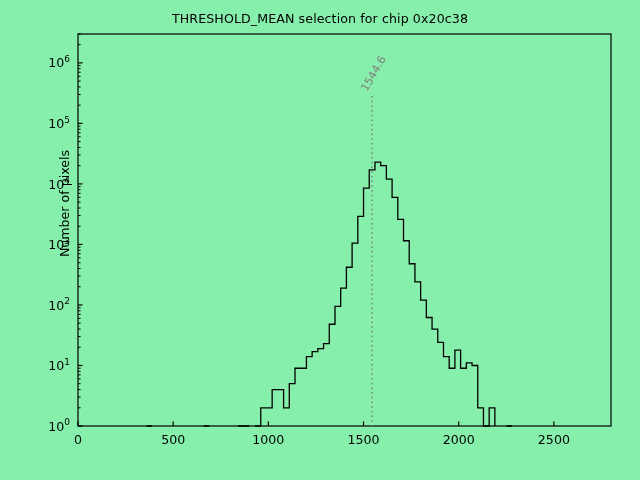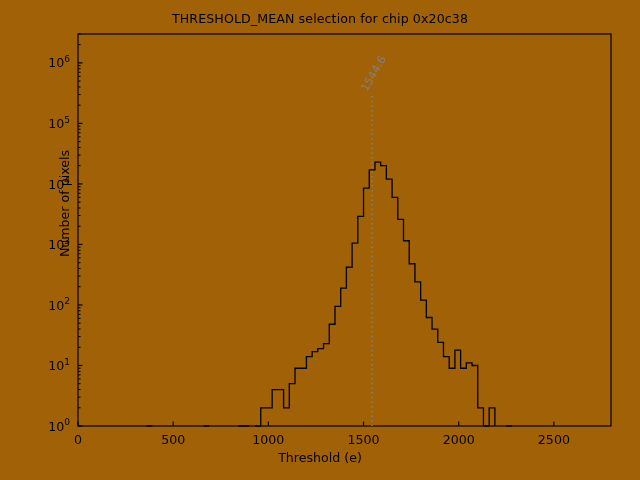--- a/index.html
+++ b/index.html
@@ -10,21 +10,21 @@
   body {
     width: 640px;
     height: 480px;
     font-family: "DejaVu Sans", sans-serif;
     overflow: hidden;
   }
   #figure {
     position: relative;
     width: 640px;
     height: 480px;
-    background: #a16207;
+    background: #86efac;
   }
   #chart-title {
     position: absolute;
     left: 0;
     top: 11px;
     width: 640px;
     text-align: center;
     font-size: 12.6px;
     color: #000000;
     letter-spacing: 0.1px;
@@ -156,15 +156,14 @@
           <text x="553.8928571428571" y="444" text-anchor="middle" class="tick-text">2500</text>
         </g>
         <path d="M 146.53 426.00 L 146.53 426.00 L 152.24 426.00 L 152.24 426.00 M 203.64 426.00 L 203.64 426.00 L 209.35 426.00 L 209.35 426.00 M 237.90 426.00 L 237.90 426.00 L 243.61 426.00 L 243.61 426.00 L 249.32 426.00 L 249.32 426.00 M 255.03 426.00 L 255.03 426.00 L 260.74 426.00 L 260.74 407.78 L 266.45 407.78 L 266.45 407.78 L 272.16 407.78 L 272.16 389.56 L 277.88 389.56 L 277.88 389.56 L 283.59 389.56 L 283.59 407.78 L 289.30 407.78 L 289.30 383.70 L 295.01 383.70 L 295.01 368.25 L 300.72 368.25 L 300.72 368.25 L 306.43 368.25 L 306.43 356.64 L 312.14 356.64 L 312.14 351.53 L 317.85 351.53 L 317.85 348.61 L 323.56 348.61 L 323.56 343.59 L 329.27 343.59 L 329.27 324.25 L 334.98 324.25 L 334.98 306.31 L 340.69 306.31 L 340.69 288.09 L 346.40 288.09 L 346.40 267.24 L 352.11 267.24 L 352.11 243.16 L 357.82 243.16 L 357.82 216.45 L 363.54 216.45 L 363.54 188.19 L 369.25 188.19 L 369.25 169.97 L 374.96 169.97 L 374.96 162.03 L 380.67 162.03 L 380.67 165.70 L 386.38 165.70 L 386.38 179.13 L 392.09 179.13 L 392.09 197.34 L 397.80 197.34 L 397.80 219.32 L 403.51 219.32 L 403.51 240.76 L 409.22 240.76 L 409.22 263.73 L 414.93 263.73 L 414.93 281.95 L 420.64 281.95 L 420.64 300.17 L 426.35 300.17 L 426.35 317.52 L 432.06 317.52 L 432.06 329.04 L 437.78 329.04 L 437.78 342.47 L 443.49 342.47 L 443.49 356.64 L 449.20 356.64 L 449.20 368.25 L 454.91 368.25 L 454.91 350.03 L 460.62 350.03 L 460.62 368.25 L 466.33 368.25 L 466.33 362.97 L 472.04 362.97 L 472.04 365.48 L 477.75 365.48 L 477.75 407.78 L 483.46 407.78 L 483.46 426.00 L 489.17 426.00 L 489.17 407.78 L 494.88 407.78 L 494.88 426.00 M 506.30 426.00 L 506.30 426.00 L 512.01 426.00 L 512.01 426.00" fill="none" stroke="#000000" stroke-width="1.3" stroke-linejoin="miter" stroke-linecap="butt"></path>
         <line x1="372.0256428571428" y1="96" x2="372.0256428571428" y2="426" stroke="#808080" stroke-width="1.5" stroke-dasharray="1.5,3.2" stroke-linecap="butt"></line>
         <text x="367.0256428571428" y="92" text-anchor="start" transform="rotate(-60 367.0256428571428 92)" class="vline-label">1544.6</text>
       </g>
   </svg>
 
   <div id="y-axis-label">Number of pixels</div>
 
-  <div id="x-axis-label">Threshold (e)</div>
 
 </div>
 
 </body></html>

